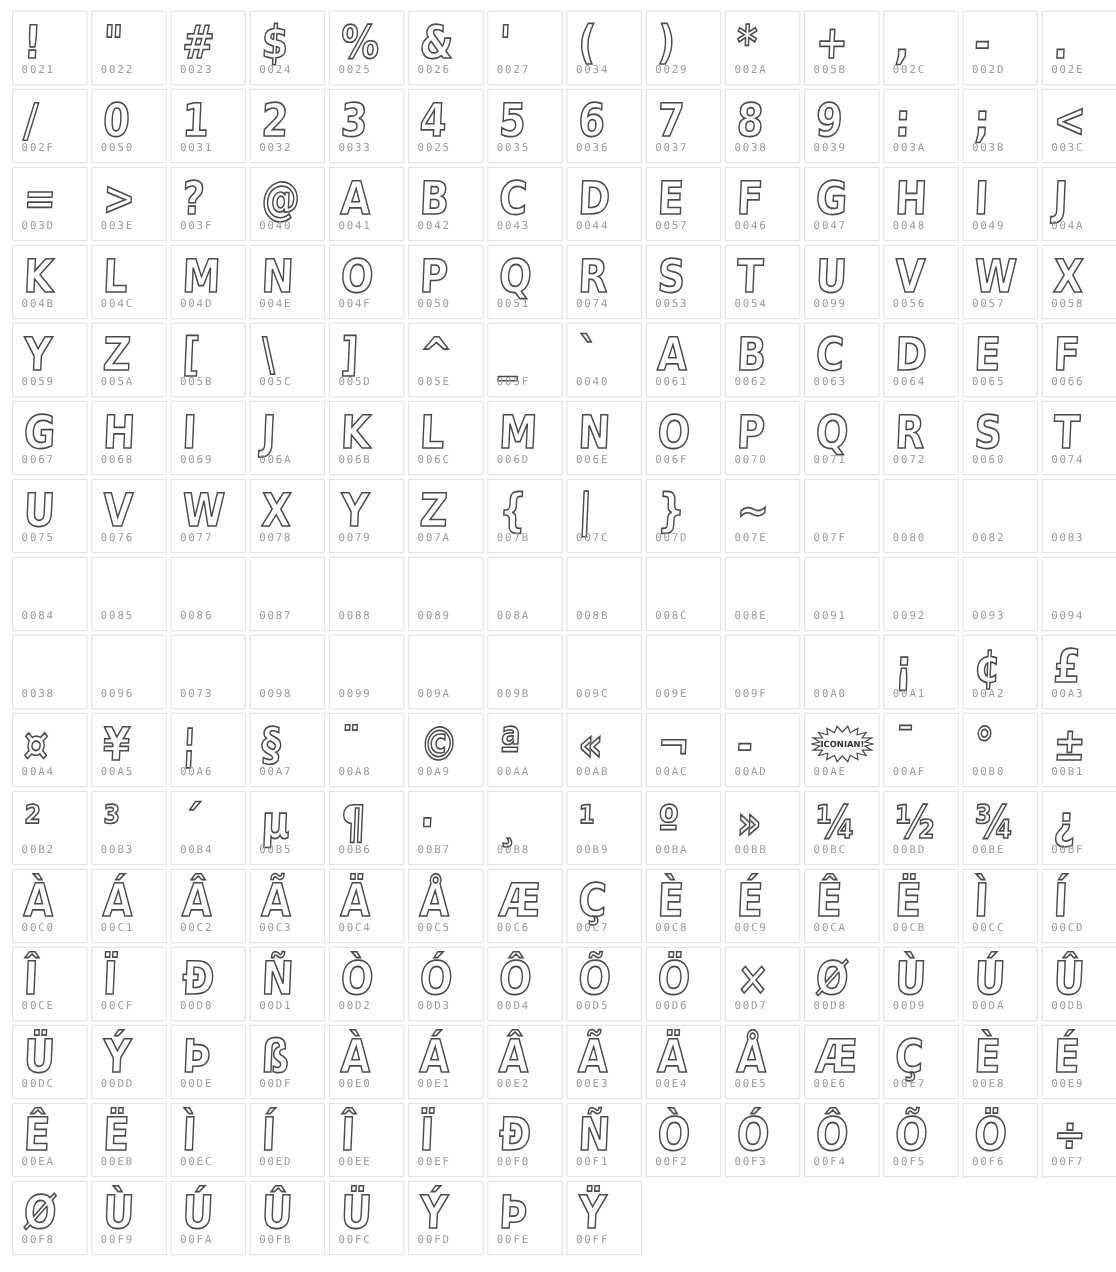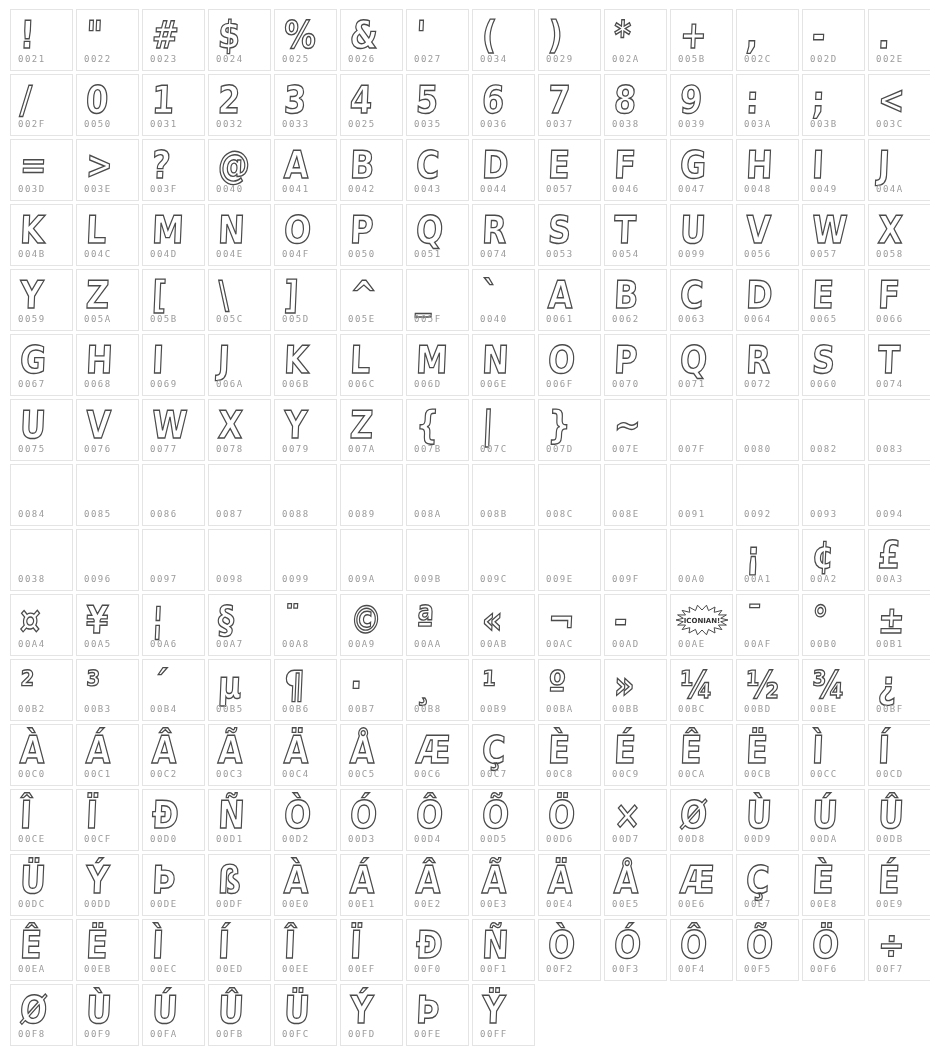--- a/index.html
+++ b/index.html
@@ -455,21 +455,21 @@
     <div class="cell">
       <span class="code">0094</span>
     </div>
     <div class="cell">
       <span class="code">0038</span>
     </div>
     <div class="cell">
       <span class="code">0096</span>
     </div>
     <div class="cell">
-      <span class="code">0097</span>
+      <span class="code">0073</span>
     </div>
     <div class="cell">
       <span class="code">0098</span>
     </div>
     <div class="cell">
       <span class="code">0099</span>
     </div>
     <div class="cell">
       <span class="code">009A</span>
     </div>

